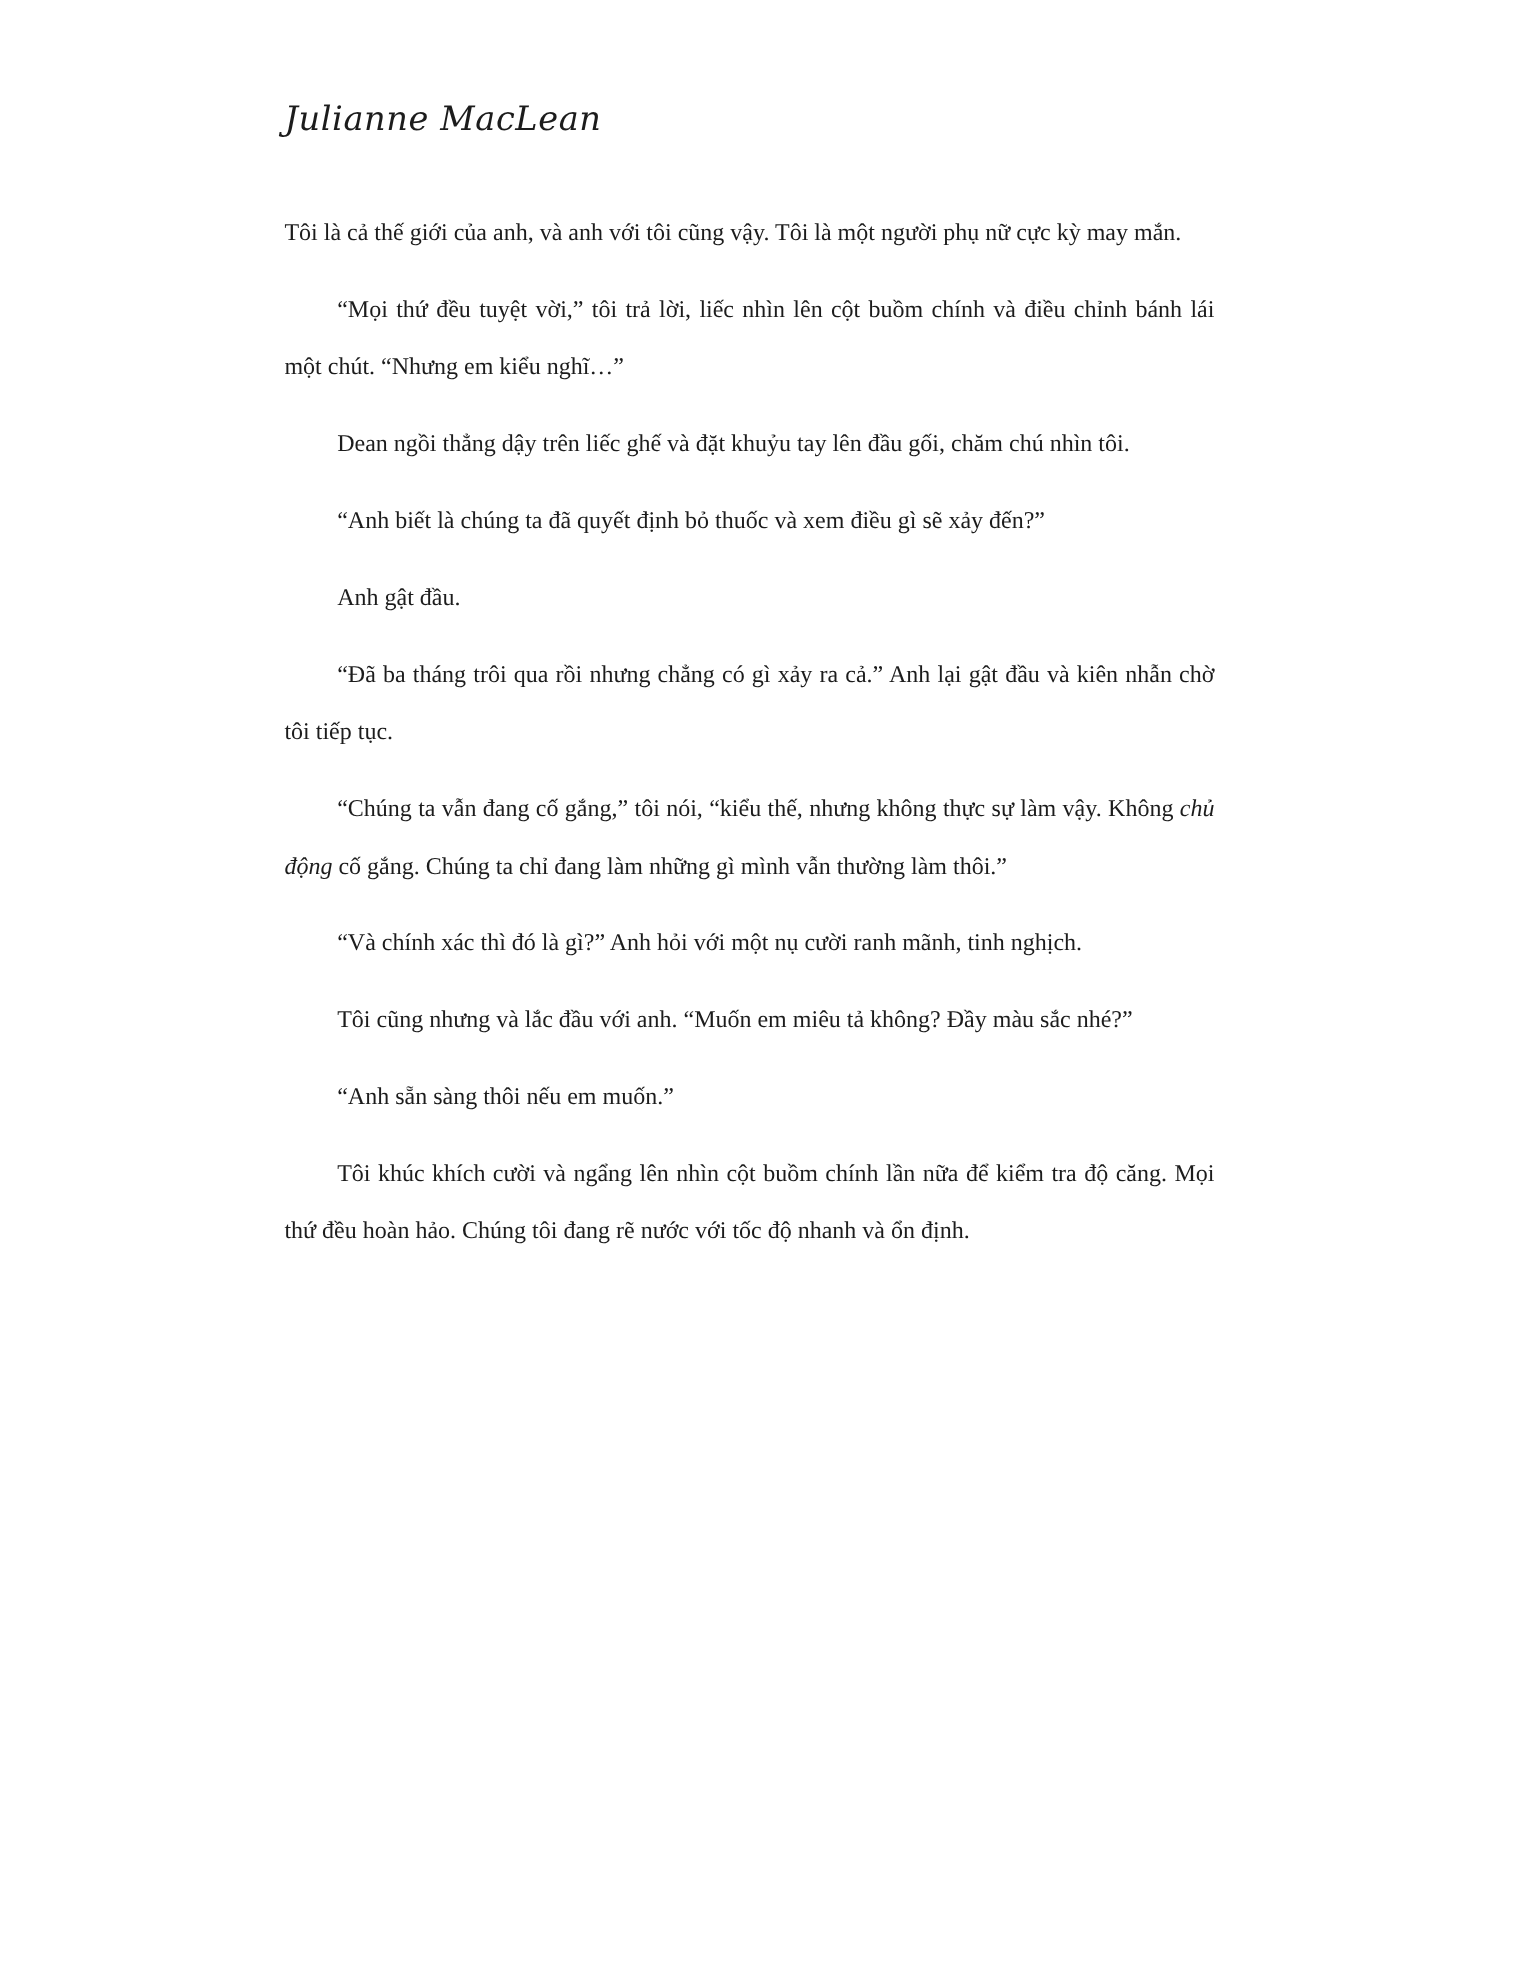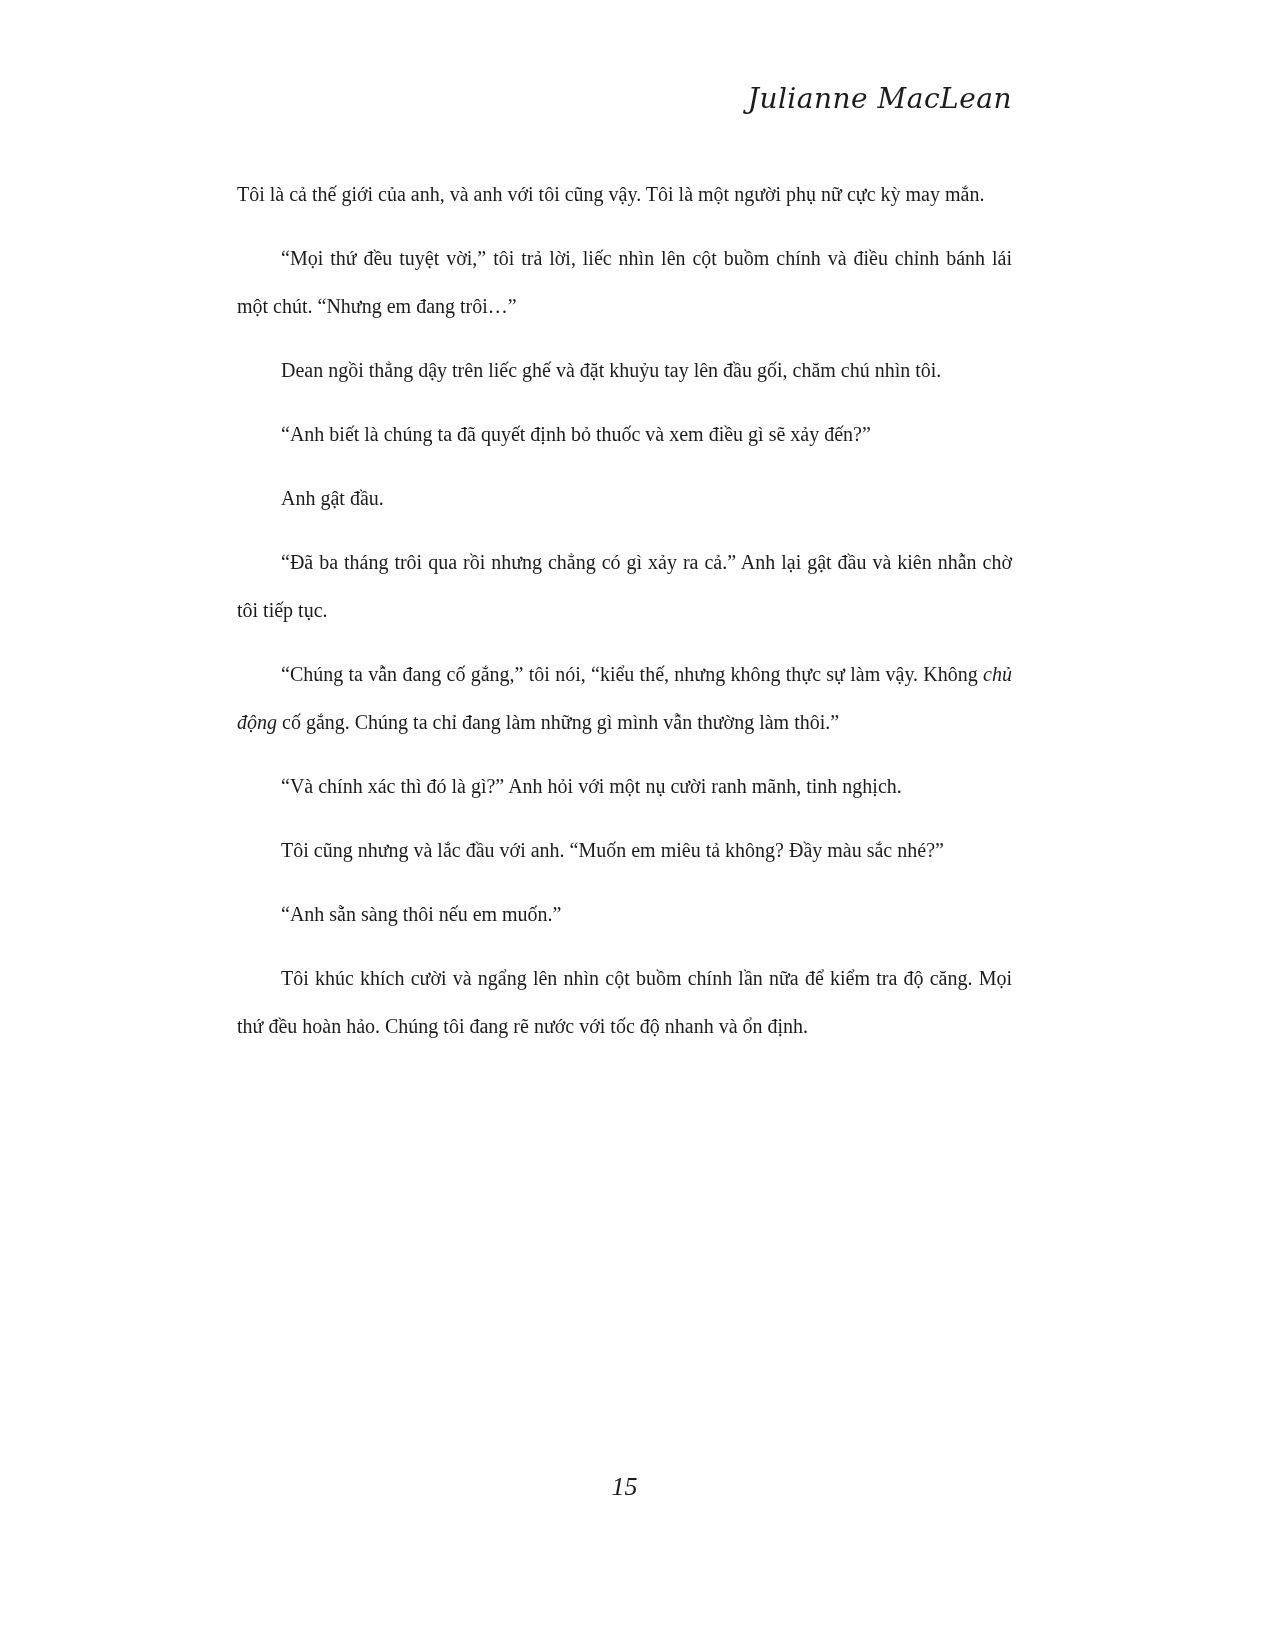--- a/index.html
+++ b/index.html
@@ -14,21 +14,20 @@
     background: #ffffff;
     font-family: "Liberation Serif", serif;
     color: #1c1c1c;
     overflow: hidden;
   }
   .running-header {
     position: absolute;
     top: 82px;
     left: 237px;
     right: 263px;
-    text-align: right;
     font-family: "DejaVu Serif", serif;
     font-style: italic;
     font-size: 28px;
     letter-spacing: 0.5px;
     color: #1c1c1c;
   }
   .page-body {
     position: absolute;
     top: 170px;
     left: 237px;
@@ -60,26 +59,25 @@
   }
 </style>
 </head>
 <body>
 
 <div class="book-page">
   <div class="running-header">Julianne MacLean</div>
 
   <div class="page-body">
       <p class="para no-indent"><span>Tôi là cả thế giới của anh, và anh với tôi cũng vậy. Tôi là một người phụ nữ cực kỳ may mắn.</span></p>
-      <p class="para"><span>“Mọi thứ đều tuyệt vời,” tôi trả lời, liếc nhìn lên cột buồm chính và điều chỉnh bánh lái một chút. “Nhưng em đang trôi…”</span></p>
+      <p class="para"><span>“Mọi thứ đều tuyệt vời,” tôi trả lời, liếc nhìn lên cột buồm chính và điều chỉnh bánh lái một chút. “Nhưng em kiểu nghĩ…”</span></p>
       <p class="para"><span>Dean ngồi thẳng dậy trên liếc ghế và đặt khuỷu tay lên đầu gối, chăm chú nhìn tôi.</span></p>
       <p class="para"><span>“Anh biết là chúng ta đã quyết định bỏ thuốc và xem điều gì sẽ xảy đến?”</span></p>
       <p class="para"><span>Anh gật đầu.</span></p>
       <p class="para"><span>“Đã ba tháng trôi qua rồi nhưng chẳng có gì xảy ra cả.” Anh lại gật đầu và kiên nhẫn chờ tôi tiếp tục.</span></p>
       <p class="para"><span>“Chúng ta vẫn đang cố gắng,” tôi nói, “kiểu thế, nhưng không thực sự làm vậy. Không </span><span class="italic">chủ động</span><span> cố gắng. Chúng ta chỉ đang làm những gì mình vẫn thường làm thôi.”</span></p>
       <p class="para"><span>“Và chính xác thì đó là gì?” Anh hỏi với một nụ cười ranh mãnh, tinh nghịch.</span></p>
       <p class="para"><span>Tôi cũng nhưng và lắc đầu với anh. “Muốn em miêu tả không? Đầy màu sắc nhé?”</span></p>
       <p class="para"><span>“Anh sẵn sàng thôi nếu em muốn.”</span></p>
       <p class="para"><span>Tôi khúc khích cười và ngẩng lên nhìn cột buồm chính lần nữa để kiểm tra độ căng. Mọi thứ đều hoàn hảo. Chúng tôi đang rẽ nước với tốc độ nhanh và ổn định.</span></p>
     </div>
 
-  <div class="page-number">15</div>
 </div>
 
 </body></html>

